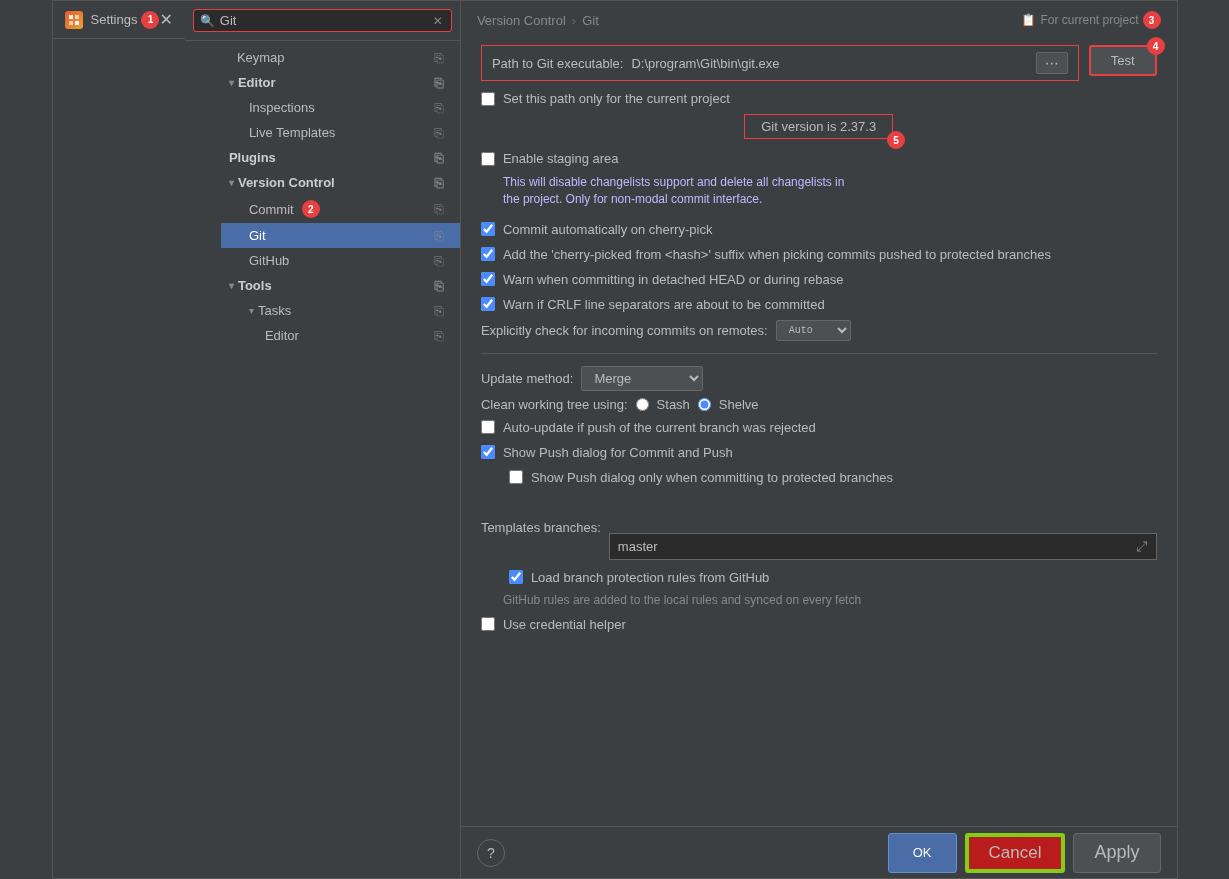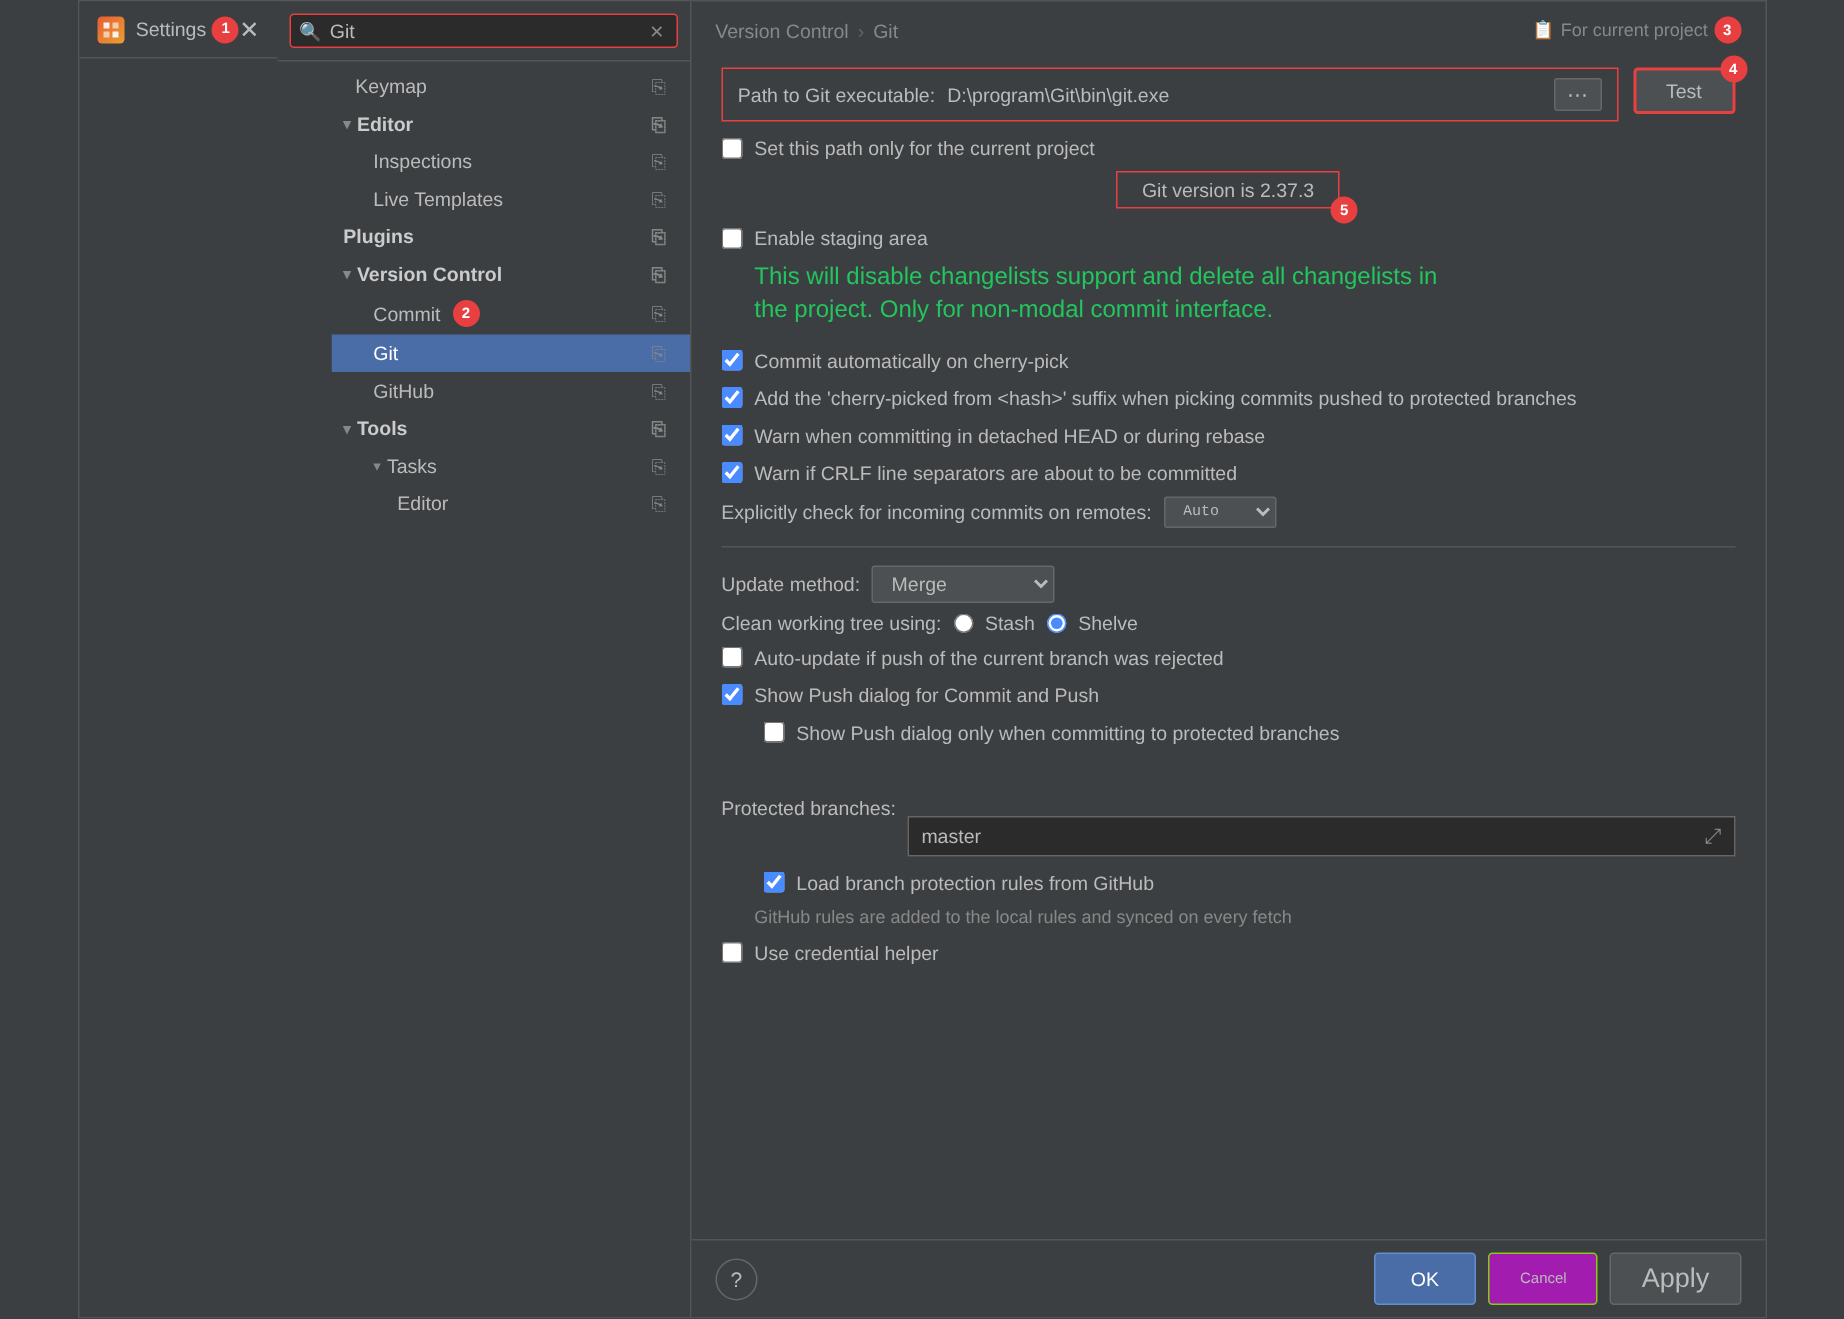--- a/index.html
+++ b/index.html
@@ -392,40 +392,40 @@
     .btn-ok {
       background: #4a6da7;
       border: 1px solid #6090d0;
       color: white;
       padding: 6px 24px;
       cursor: pointer;
       font-size: 13px;
       border-radius: 3px;
     }
     .btn-cancel {
-      background: #a21caf;
-      border: 1px solid #84cc16;
+      background: #b91c1c;
+      border: 4px solid #84cc16;
       color: #bbb;
       padding: 6px 20px;
       cursor: pointer;
-      font-size: 10px;
+      font-size: 17px;
       border-radius: 3px;
     }
     .btn-apply {
       background: #4c5052;
       border: 1px solid #666;
       color: #bbb;
       padding: 6px 20px;
       cursor: pointer;
       font-size: 18px;
       border-radius: 3px;
     }
     .staging-desc {
-      font-size: 16px;
-      color: #22c55e;
+      font-size: 12px;
+      color: #c4b5fd;
       margin-left: 22px;
       margin-top: 2px;
       line-height: 1.4;
     }
   </style>
 </head>
 <body>
 
 <div class="dialog">
 
@@ -630,21 +630,21 @@
           <input type="checkbox" checked="" style="">
           <span>Show Push dialog for Commit and Push</span>
         </div>
 
         <div class="checkbox-row indent">
           <input type="checkbox" style="">
           <span>Show Push dialog only when committing to protected branches</span>
         </div>
 
         <div class="protected-row">
-          <span class="protected-label">Protected branches:</span>
+          <span class="protected-label">Templates branches:</span>
           <div class="protected-input-wrap">
             <input class="protected-input" type="text" value="master" style="">
             <button class="expand-btn">⤢</button>
           </div>
         </div>
 
         <div class="checkbox-row indent">
           <input type="checkbox" checked="" style="">
           <span>Load branch protection rules from GitHub</span>
         </div>

